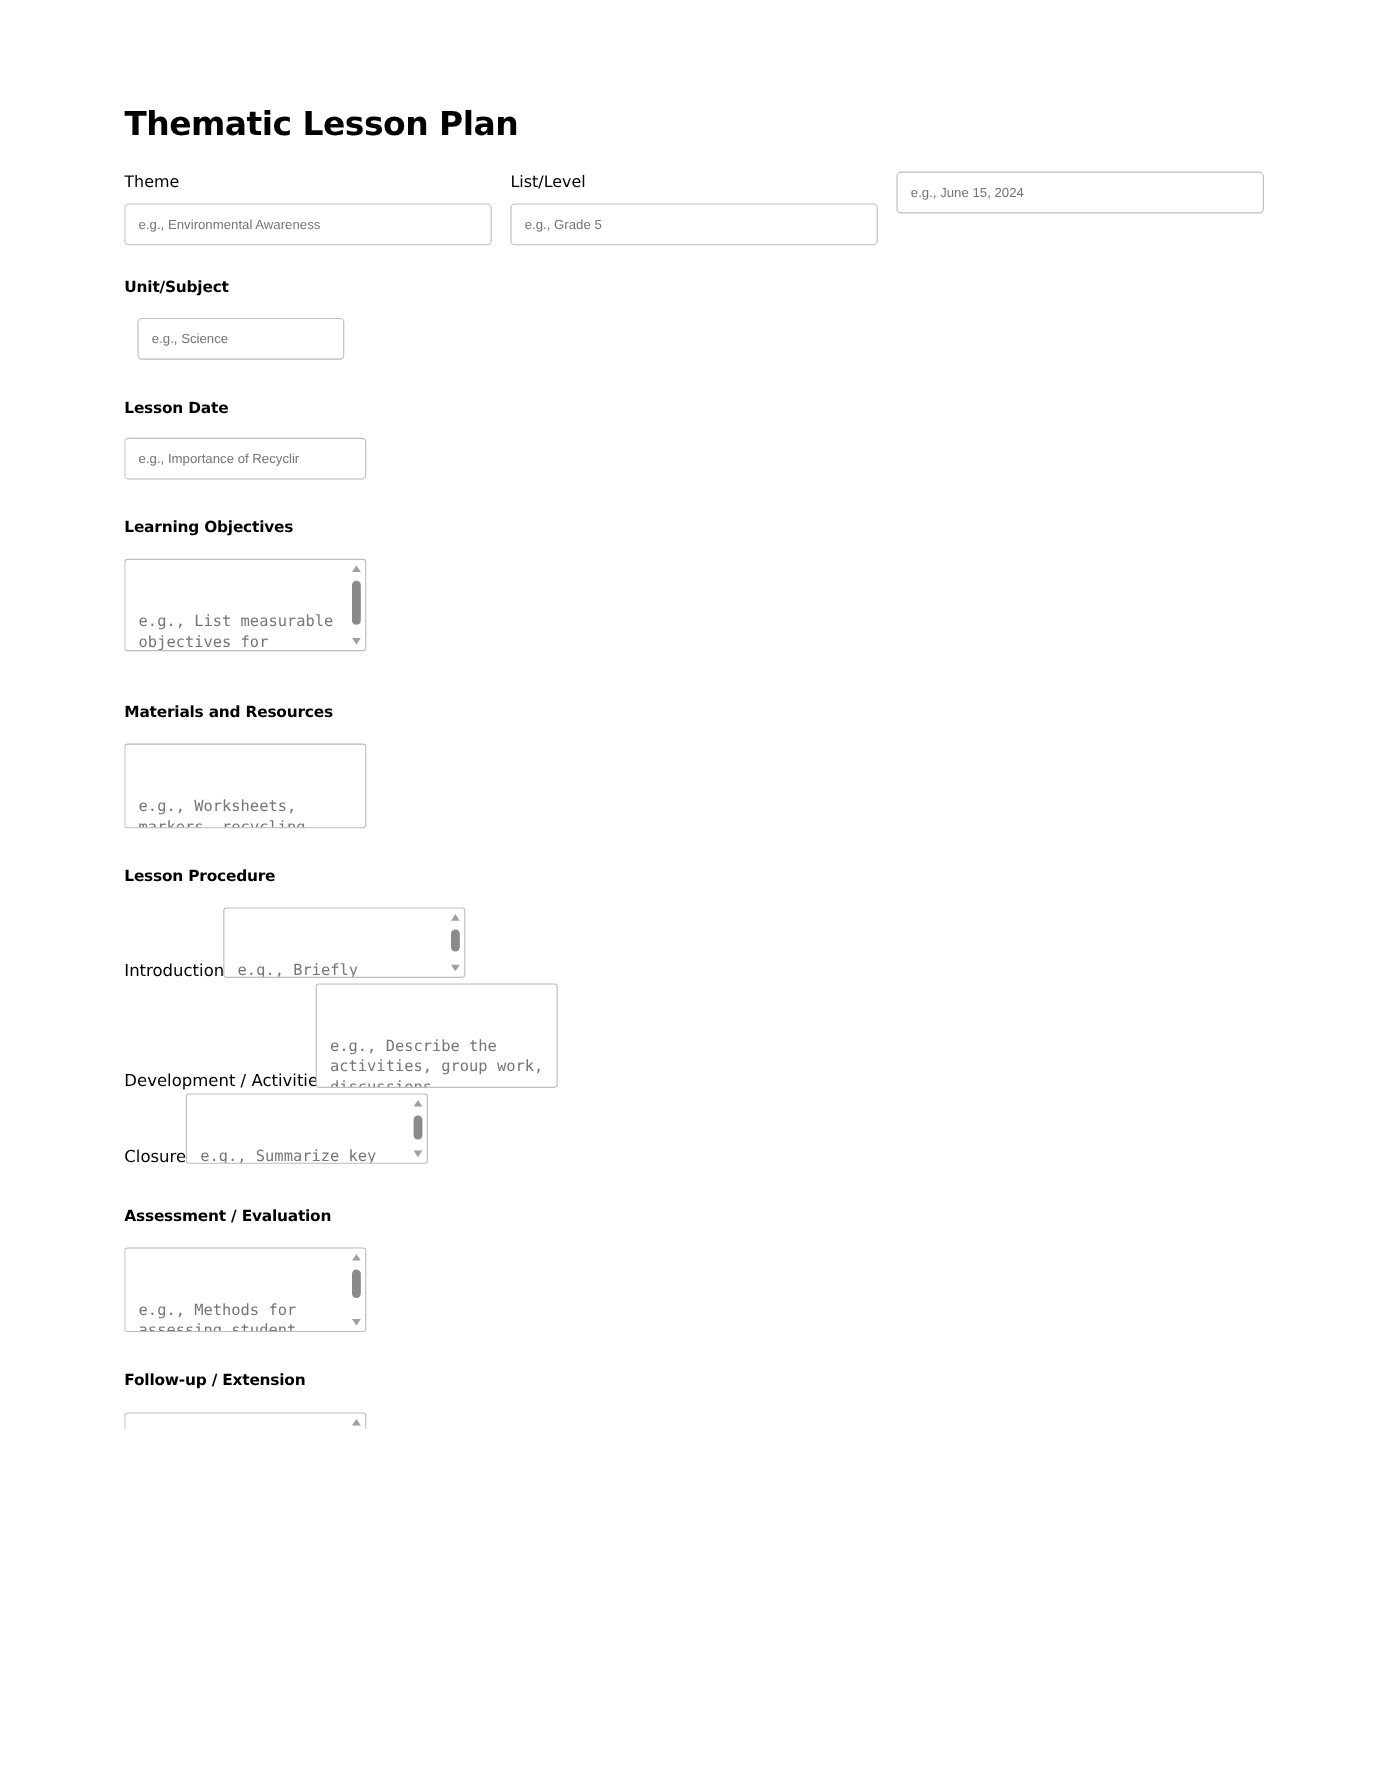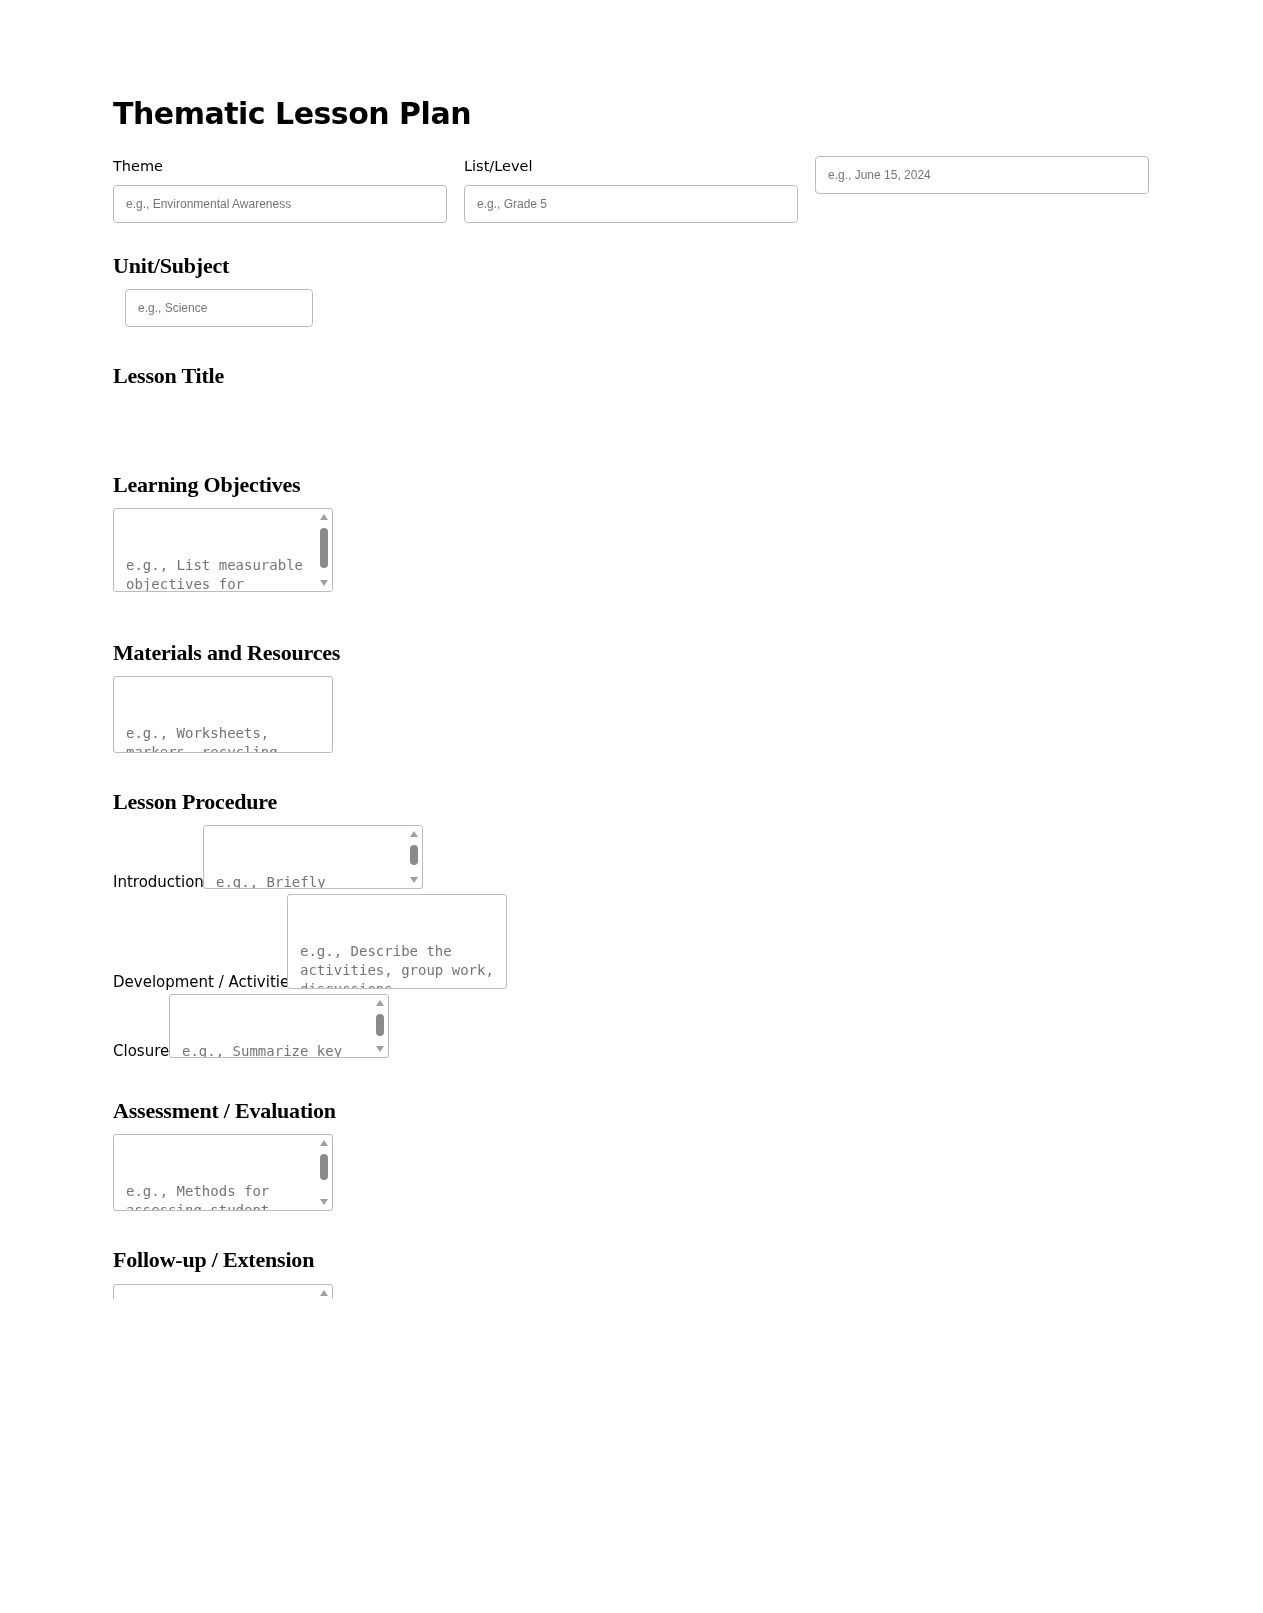--- a/index.html
+++ b/index.html
@@ -15,21 +15,21 @@
   .row3 { position: absolute; top: 156px; left: 0; width: 1037px; display: flex; gap: 17px; }
   .col { width: 334px; }
   .small-label { font-size: 14.5px; display: block; height: 29px; line-height: 20px; }
   .text-input {
     box-sizing: border-box; width: 100%; height: 38px;
     border: 1px solid #bcbcbc; border-radius: 4px; padding: 0 12px;
     font-family: "Liberation Sans", sans-serif; font-size: 12px; color: #757575;
     display: flex; align-items: center; background: #fff; white-space: nowrap; overflow: hidden;
   }
   .sec-title {
-    position: absolute; left: 0; margin: 0; font-weight: bold; font-size: 22px; letter-spacing: -0.2px; font-family: Liberation Serif, serif;
+    position: absolute; left: 0; margin: 0; font-weight: bold; font-size: 14px; letter-spacing: -0.2px;
   }
   .abs { position: absolute; }
   .ta {
     position: absolute; box-sizing: border-box; width: 220px;
     border: 1px solid #bcbcbc; border-radius: 3px; background: #fff;
     font-family: "DejaVu Sans Mono", monospace; font-size: 14px; line-height: 19px; color: #757575;
     padding: 9px 12px; overflow: hidden; white-space: pre-wrap;
   }
   .ta .txt { width: 180px; }
   .sb { position: absolute; right: 2px; top: 2px; bottom: 2px; width: 12px; }
@@ -57,21 +57,24 @@
     <div class="col">
       <div class="text-input">e.g., June 15, 2024</div>
     </div>
   </div>
 
   <h2 class="sec-title" style="top:253px">Unit/Subject</h2>
   <div class="abs" style="top:289px;left:12px;width:188px">
     <div class="text-input">e.g., Science</div>
   </div>
 
-  <h2 class="sec-title" style="top:363px">Lesson Title</h2>
+  <h2 class="sec-title" style="top:363px">Lesson Date</h2>
+  <div class="abs" style="top:398px;left:0;width:220px">
+    <div class="text-input">e.g., Importance of Recyclir</div>
+  </div>
 
   <h2 class="sec-title" style="top:472px">Learning Objectives</h2>
   <div class="ta" style="top:508px;left:0;height:84px">
     <div class="txt">e.g., List measurable objectives for students to achieve.</div>
     <div class="sb">
       <div class="up"></div>
       <div class="thumb" style="top:17px;height:40px"></div>
       <div class="down"></div>
     </div>
   </div>

